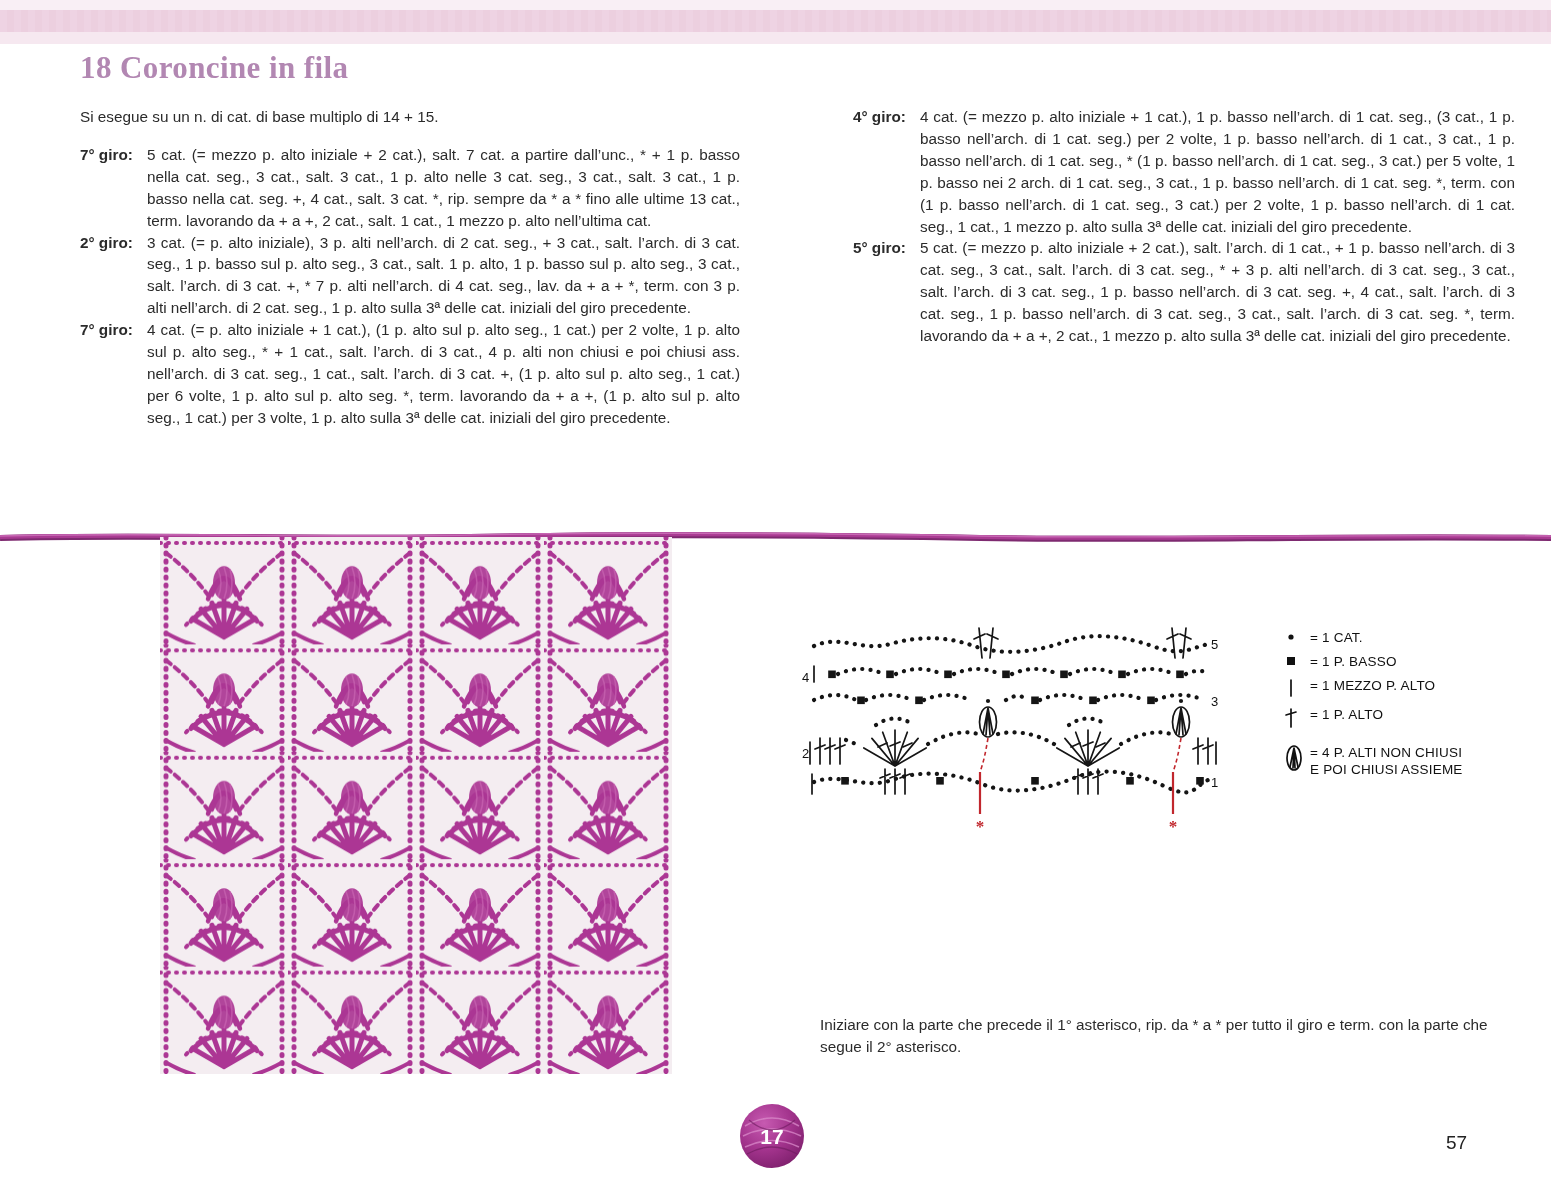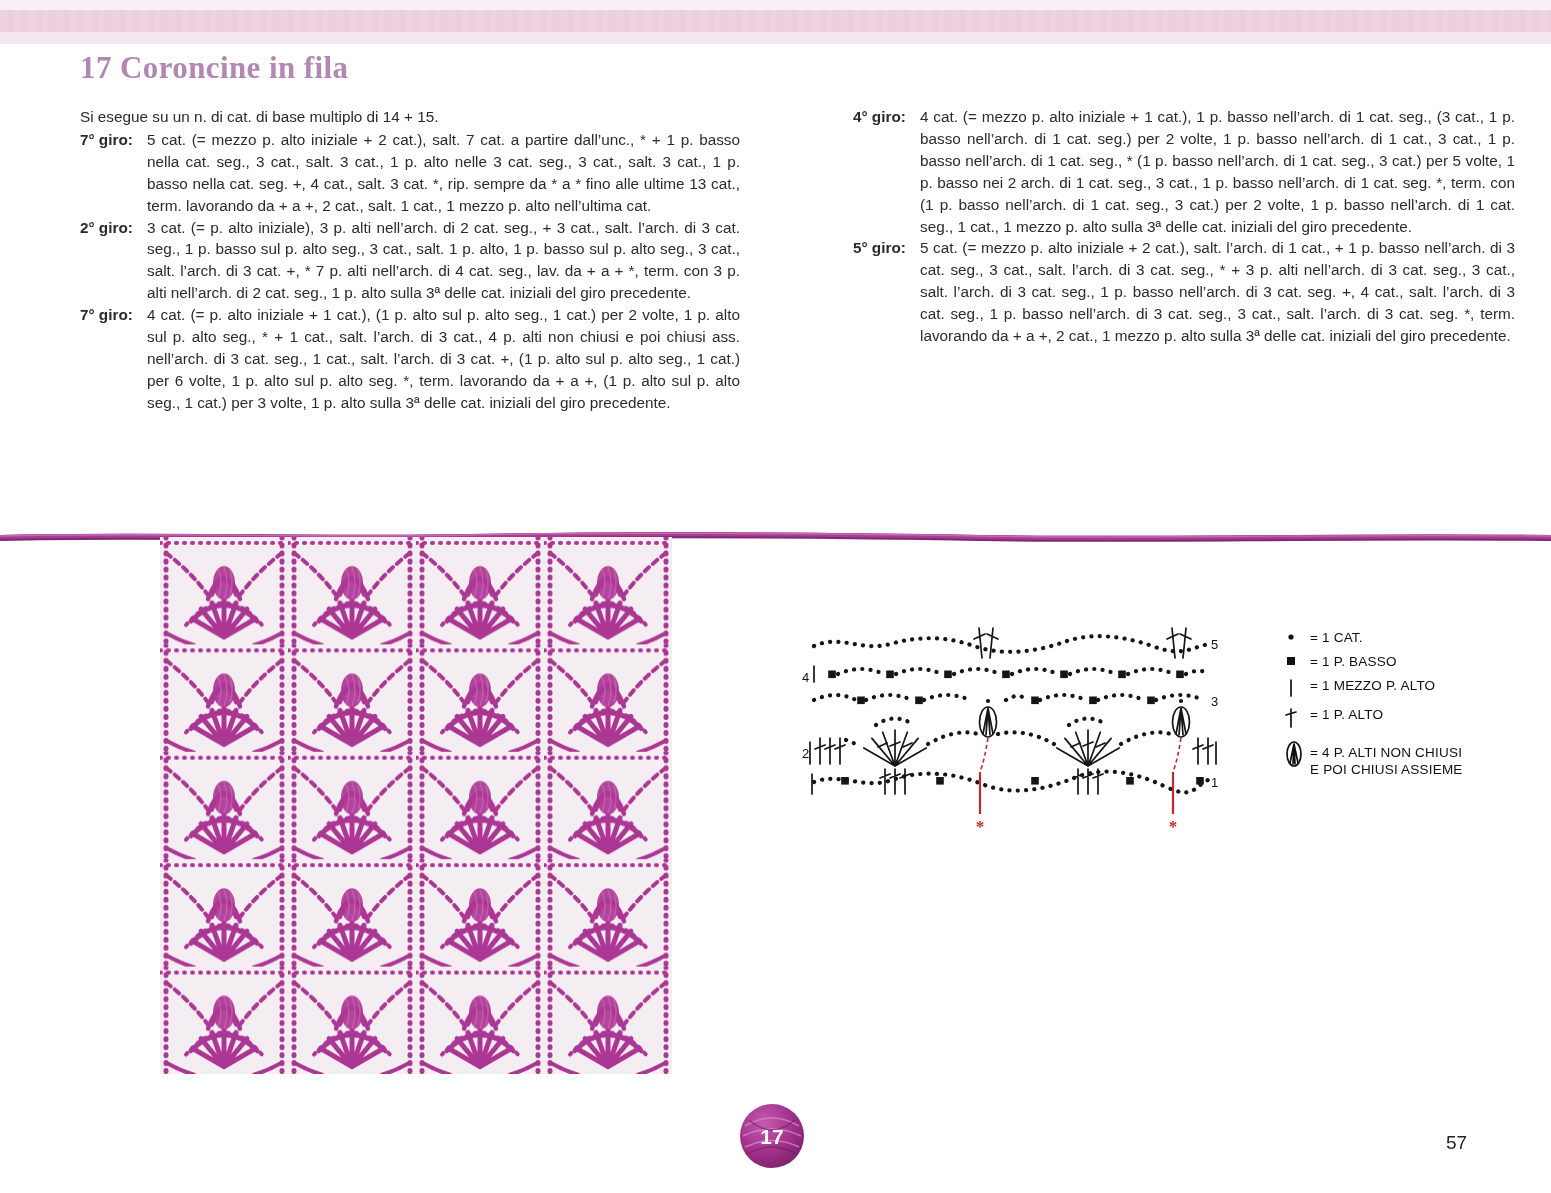--- a/index.html
+++ b/index.html
@@ -11,29 +11,29 @@
   .band1{top:0;height:10px;background:#f9eff5}
   .band2{top:10px;height:22px;background:repeating-linear-gradient(90deg,#eed3e3 0 7px,#eccfdf 7px 14px)}
   .band3{top:32px;height:12px;background:#f6e8f0}
   
   .title{position:absolute;left:80px;top:50px;font-family:"Liberation Serif",serif;
          font-size:31px;font-weight:700;color:#b287b2;letter-spacing:.4px}
   
   .col{position:absolute;top:106px;font-size:15.3px;line-height:21.9px;text-align:justify}
   .col-left{left:80px;width:660px}
   .col-right{left:853px;width:662px}
-  .intro{margin-bottom:1px}
+  .intro{margin-bottom:16px}
   .giro{display:flex}
   .giro-label{flex:0 0 67px;font-weight:700}
   .giro-text{flex:1}
   
   .legend{position:absolute;left:1284px;top:630px;width:240px;font-size:13.5px;color:#111;letter-spacing:.2px}
   .legend-item{display:flex;margin-bottom:9px}
   .legend-item .licon{flex:0 0 26px}
-  .legend-item.cluster{align-items:flex-start;}
+  .legend-item.cluster{align-items:center;}
   .legend-item.cluster .ltext{padding-top:6px;line-height:17px}
   
   .note{position:absolute;left:820px;top:1014px;width:672px;font-size:15.3px;line-height:22.4px;text-align:left}
   .pageno{position:absolute;left:1446px;top:1132px;font-size:19px;color:#222}
   
   .ch{stroke:#151515;stroke-width:4.2;stroke-dasharray:.1 8.2;stroke-linecap:round;fill:none}
   .sy{stroke:#151515;stroke-width:1.7;fill:none;stroke-linecap:round}
   .sq{fill:#151515}
   .redsolid{stroke:#c1272d;stroke-width:2.2;fill:none}
   .reddash{stroke:#c1272d;stroke-width:1.6;stroke-dasharray:4 3;fill:none}
@@ -43,21 +43,21 @@
 </style>
 </head>
 <body>
 
 <div class="page">
 
   <div class="band band1"></div>
   <div class="band band2"></div>
   <div class="band band3"></div>
 
-  <h1 class="title">17 Coroncine in fila</h1>
+  <h1 class="title">18 Coroncine in fila</h1>
 
   <div class="col col-left">
     <p class="intro">Si esegue su un n. di cat. di base multiplo di 14 + 15.</p>
     <div class="giro">
       <span class="giro-label">7° giro:</span>
       <div class="giro-text">5 cat. (= mezzo p. alto iniziale + 2 cat.), salt. 7 cat. a partire dall’unc., * + 1 p. basso nella cat. seg., 3 cat., salt. 3 cat., 1 p. alto nelle 3 cat. seg., 3 cat., salt. 3 cat., 1 p. basso nella cat. seg. +, 4 cat., salt. 3 cat. *, rip. sempre da * a * fino alle ultime 13 cat., term. lavorando da + a +, 2 cat., salt. 1 cat., 1 mezzo p. alto nell’ultima cat.</div>
     </div>
     <div class="giro">
       <span class="giro-label">2° giro:</span>
       <div class="giro-text">3 cat. (= p. alto iniziale), 3 p. alti nell’arch. di 2 cat. seg., + 3 cat., salt. l’arch. di 3 cat. seg., 1 p. basso sul p. alto seg., 3 cat., salt. 1 p. alto, 1 p. basso sul p. alto seg., 3 cat., salt. l’arch. di 3 cat. +, * 7 p. alti nell’arch. di 4 cat. seg., lav. da + a + *, term. con 3 p. alti nell’arch. di 2 cat. seg., 1 p. alto sulla 3ª delle cat. iniziali del giro precedente.</div>
@@ -228,20 +228,21 @@
         <ellipse class="lsy" cx="10" cy="16" rx="7" ry="12"></ellipse>
         <path class="lsy" d="M6,25 L10,6 M9,26 L10,6 M11,26 L10,6 M14,25 L10,6"></path>
       </svg>
       <span class="ltext">
         <span>= 4 P. ALTI NON CHIUSI</span><br>
         <span class="indent">E POI CHIUSI ASSIEME</span>
       </span>
     </div>
   </div>
 
+  <p class="note">Iniziare con la parte che precede il 1° asterisco, rip. da * a * per tutto il giro e term. con la parte che segue il 2° asterisco.</p>
 
   <svg width="70" height="70" viewBox="0 0 70 70" style="position:absolute;left:737px;top:1100px">
     <defs>
       <radialGradient id="ballg" cx="38%" cy="30%" r="78%">
         <stop offset="0" stop-color="#c75ab1"></stop>
         <stop offset="0.55" stop-color="#a2338c"></stop>
         <stop offset="1" stop-color="#7c1f6b"></stop>
       </radialGradient>
     </defs>
     <circle cx="35" cy="36" r="32" fill="url(#ballg)"></circle>

